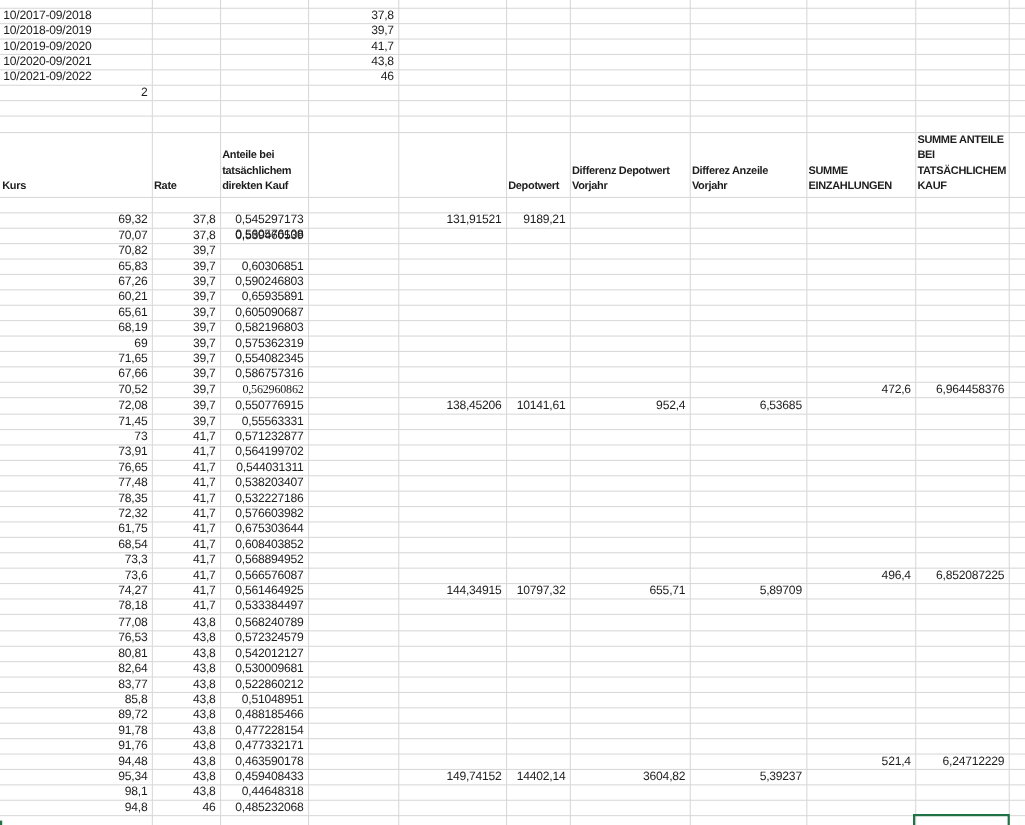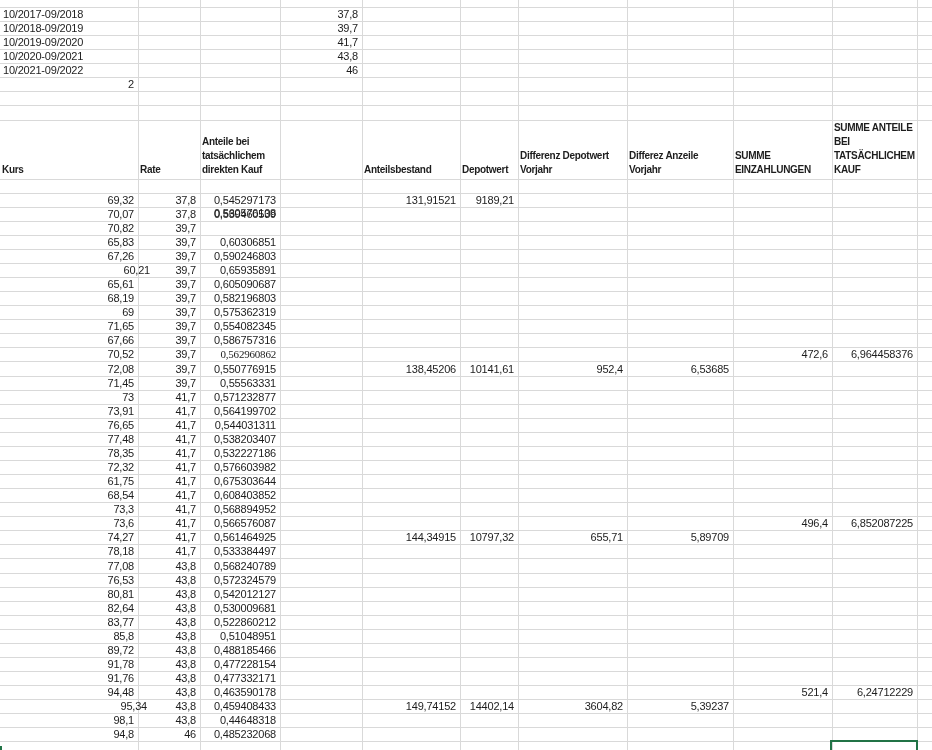--- a/index.html
+++ b/index.html
@@ -96,21 +96,20 @@
     <div class="cell label" style="left: 0px; width: 138px; top: 35.14px; height: 14.07px;">10/2019-09/2020</div>
     <div class="cell num" style="left: 280px; width: 82px; top: 35.14px; height: 14.07px;">41,7</div>
     <div class="cell label" style="left: 0px; width: 138px; top: 49.21px; height: 14.07px;">10/2020-09/2021</div>
     <div class="cell num" style="left: 280px; width: 82px; top: 49.21px; height: 14.07px;">43,8</div>
     <div class="cell label" style="left: 0px; width: 138px; top: 63.28px; height: 14.07px;">10/2021-09/2022</div>
     <div class="cell num" style="left: 280px; width: 82px; top: 63.28px; height: 14.07px;">46</div>
     <div class="cell num" style="left: 0px; width: 138px; top: 77.35px; height: 14.07px;">2</div>
     <div class="cell label header" style="left: 0px; width: 138px; top: 119.56px; height: 59px;">Kurs</div>
     <div class="cell label header" style="left: 200px; width: 80px; top: 119.56px; height: 59px;">Anteile bei tatsächlichem direkten Kauf</div>
     <div class="cell label header" style="left: 138px; width: 62px; top: 119.56px; height: 59px;">Rate</div>
-    <div class="cell label header" style="left: 362px; width: 98px; top: 119.56px; height: 59px;">Anteilsbestand</div>
     <div class="cell label header" style="left: 460px; width: 58px; top: 119.56px; height: 59px;">Depotwert</div>
     <div class="cell label header" style="left: 518px; width: 109px; top: 119.56px; height: 59px;">Differenz Depotwert Vorjahr</div>
     <div class="cell label header" style="left: 627px; width: 106px; top: 119.56px; height: 59px;">Differez Anzeile Vorjahr</div>
     <div class="cell label header" style="left: 832px; width: 85px; top: 119.56px; height: 59px;">SUMME ANTEILE BEI TATSÄCHLICHEM KAUF</div>
     <div class="cell label header" style="left: 733px; width: 99px; top: 119.56px; height: 59px;">SUMME EINZAHLUNGEN</div>
     <div class="cell num" style="left: 0px; width: 138px; top: 192.63px; height: 14.07px;">69,32</div>
     <div class="cell num" style="left: 138px; width: 62px; top: 192.63px; height: 14.07px;">37,8</div>
     <div class="cell num" style="left: 200px; width: 80px; top: 192.63px; height: 14.07px;">0,545297173</div>
     <div class="cell num" style="left: 362px; width: 98px; top: 192.63px; height: 14.07px;">131,91521</div>
     <div class="cell num" style="left: 460px; width: 58px; top: 192.63px; height: 14.07px;">9189,21</div>
@@ -119,21 +118,21 @@
     <div class="cell num" style="left: 200px; width: 80px; top: 206.7px; height: 14.07px;">0,539460539</div>
     <div class="cell num" style="left: 0px; width: 138px; top: 220.77px; height: 14.07px;">70,82</div>
     <div class="cell num" style="left: 138px; width: 62px; top: 220.77px; height: 14.07px;">39,7</div>
     <div class="cell num" style="left: 200px; width: 80px; top: 206px; height: 14.07px;">0,560576108</div>
     <div class="cell num" style="left: 0px; width: 138px; top: 234.84px; height: 14.07px;">65,83</div>
     <div class="cell num" style="left: 138px; width: 62px; top: 234.84px; height: 14.07px;">39,7</div>
     <div class="cell num" style="left: 200px; width: 80px; top: 234.84px; height: 14.07px;">0,60306851</div>
     <div class="cell num" style="left: 0px; width: 138px; top: 248.91px; height: 14.07px;">67,26</div>
     <div class="cell num" style="left: 138px; width: 62px; top: 248.91px; height: 14.07px;">39,7</div>
     <div class="cell num" style="left: 200px; width: 80px; top: 248.91px; height: 14.07px;">0,590246803</div>
-    <div class="cell num" style="left: 16px; width: 138px; top: 262.98px; height: 14.07px; text-align: right;">60,21</div>
+    <div class="cell num" style="left: 0px; width: 138px; top: 262.98px; height: 14.07px; text-align: right;">60,21</div>
     <div class="cell num" style="left: 138px; width: 62px; top: 262.98px; height: 14.07px;">39,7</div>
     <div class="cell num" style="left: 200px; width: 80px; top: 262.98px; height: 14.07px;">0,65935891</div>
     <div class="cell num" style="left: 0px; width: 138px; top: 277.05px; height: 14.07px;">65,61</div>
     <div class="cell num" style="left: 138px; width: 62px; top: 277.05px; height: 14.07px;">39,7</div>
     <div class="cell num" style="left: 200px; width: 80px; top: 277.05px; height: 14.07px;">0,605090687</div>
     <div class="cell num" style="left: 0px; width: 138px; top: 291.12px; height: 14.07px;">68,19</div>
     <div class="cell num" style="left: 138px; width: 62px; top: 291.12px; height: 14.07px;">39,7</div>
     <div class="cell num" style="left: 200px; width: 80px; top: 291.12px; height: 14.07px;">0,582196803</div>
     <div class="cell num" style="left: 0px; width: 138px; top: 305.19px; height: 14.07px;">69</div>
     <div class="cell num" style="left: 138px; width: 62px; top: 305.19px; height: 14.07px;">39,7</div>
@@ -226,21 +225,21 @@
     <div class="cell num" style="left: 138px; width: 62px; top: 656.94px; height: 14.07px;">43,8</div>
     <div class="cell num" style="left: 200px; width: 80px; top: 656.94px; height: 14.07px;">0,477228154</div>
     <div class="cell num" style="left: 0px; width: 138px; top: 671.01px; height: 14.07px;">91,76</div>
     <div class="cell num" style="left: 138px; width: 62px; top: 671.01px; height: 14.07px;">43,8</div>
     <div class="cell num" style="left: 200px; width: 80px; top: 671.01px; height: 14.07px;">0,477332171</div>
     <div class="cell num" style="left: 0px; width: 138px; top: 685.08px; height: 14.07px;">94,48</div>
     <div class="cell num" style="left: 138px; width: 62px; top: 685.08px; height: 14.07px;">43,8</div>
     <div class="cell num" style="left: 200px; width: 80px; top: 685.08px; height: 14.07px;">0,463590178</div>
     <div class="cell num" style="left: 733px; width: 99px; top: 685.08px; height: 14.07px;">521,4</div>
     <div class="cell num" style="left: 832px; width: 85px; top: 685.08px; height: 14.07px;">6,24712229</div>
-    <div class="cell num" style="left: 0px; width: 138px; top: 699.15px; height: 14.07px; margin-left: 13px;">95,34</div>
+    <div class="cell num" style="left: 0px; width: 138px; top: 699.15px; height: 14.07px;">95,34</div>
     <div class="cell num" style="left: 138px; width: 62px; top: 699.15px; height: 14.07px;">43,8</div>
     <div class="cell num" style="left: 200px; width: 80px; top: 699.15px; height: 14.07px;">0,459408433</div>
     <div class="cell num" style="left: 362px; width: 98px; top: 699.15px; height: 14.07px;">149,74152</div>
     <div class="cell num" style="left: 460px; width: 58px; top: 699.15px; height: 14.07px;">14402,14</div>
     <div class="cell num" style="left: 518px; width: 109px; top: 699.15px; height: 14.07px;">3604,82</div>
     <div class="cell num" style="left: 627px; width: 106px; top: 699.15px; height: 14.07px;">5,39237</div>
     <div class="cell num" style="left: 0px; width: 138px; top: 713.22px; height: 14.07px;">98,1</div>
     <div class="cell num" style="left: 138px; width: 62px; top: 713.22px; height: 14.07px;">43,8</div>
     <div class="cell num" style="left: 200px; width: 80px; top: 713.22px; height: 14.07px;">0,44648318</div>
     <div class="cell num" style="left: 0px; width: 138px; top: 727.29px; height: 14.07px;">94,8</div>

